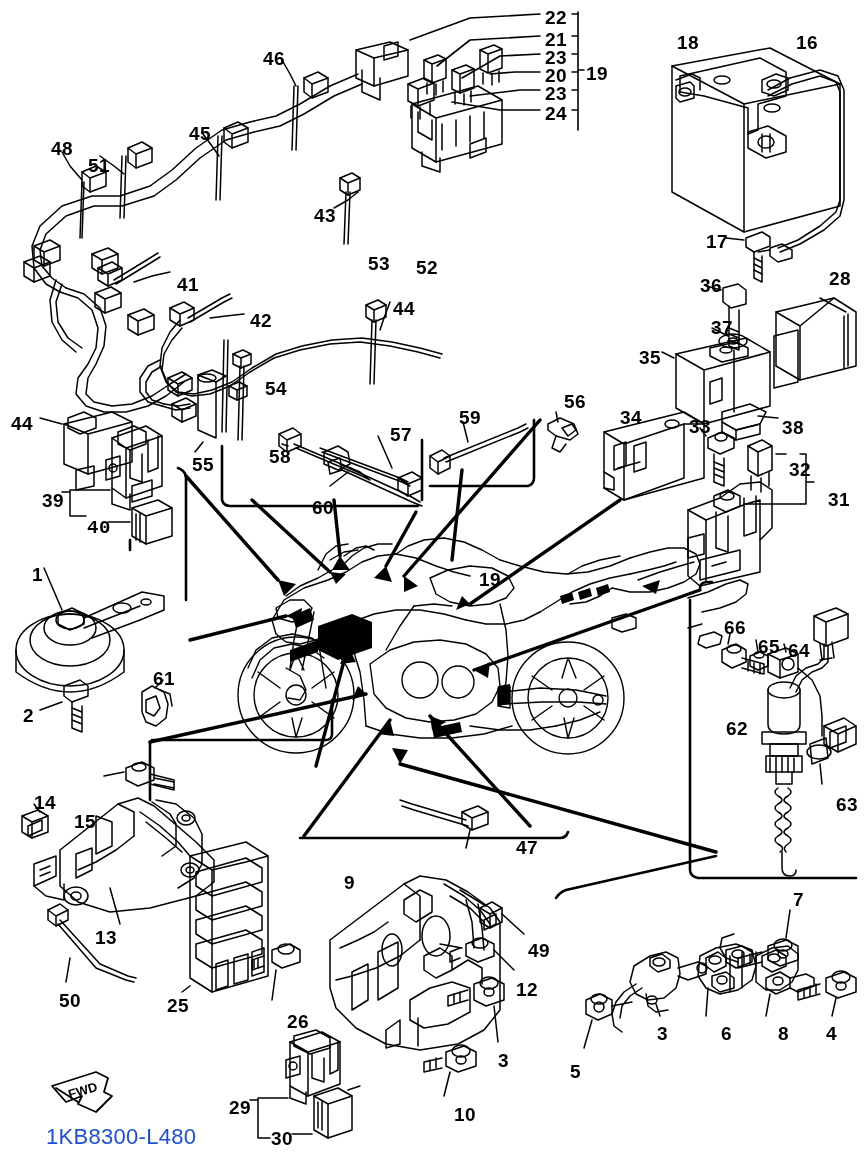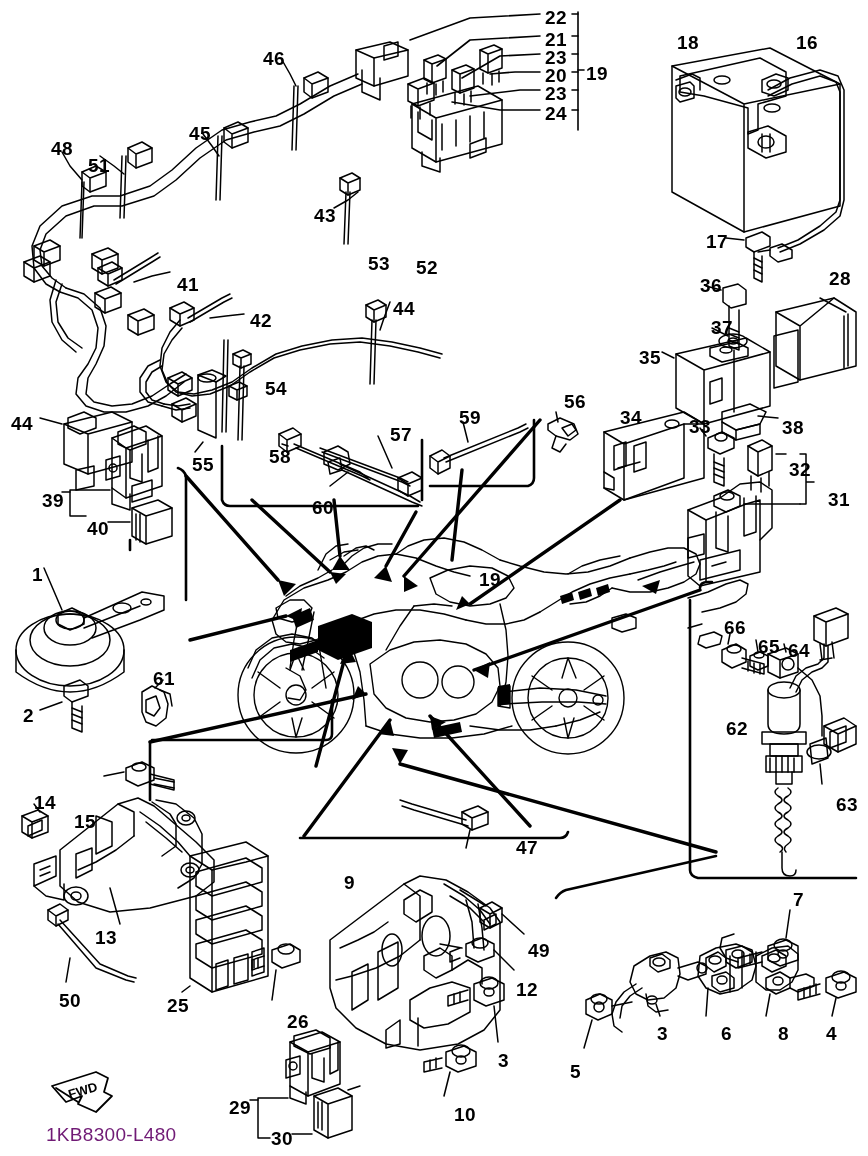--- a/index.html
+++ b/index.html
@@ -18,22 +18,22 @@
     color:#000;
     letter-spacing:.5px;
     line-height:1;
     white-space:nowrap;
     user-select:none;
   }
   .partno{
     position:absolute;
     left:46px;top:1124px;
     font-family:"Liberation Sans", sans-serif;
-    font-size:19px;
-    color:#701a75;
+    font-size:22px;
+    color:#1d4ed8;
     letter-spacing:.3px;
   }
   .fwdlabel{
     position:absolute;
     font-family:"Liberation Sans", sans-serif;
     font-weight:700;
     font-size:13px;
     color:#000;
   }
 </style>
@@ -807,21 +807,21 @@
       <div class="callout" style="left: 789px; top: 460px;">32</div>
       <div class="callout" style="left: 828px; top: 490px;">31</div>
       <div class="callout" style="left: 459px; top: 408px;">59</div>
       <div class="callout" style="left: 390px; top: 425px;">57</div>
       <div class="callout" style="left: 269px; top: 447px;">58</div>
       <div class="callout" style="left: 312px; top: 498px;">60</div>
       <div class="callout" style="left: 192px; top: 455px;">55</div>
       <div class="callout" style="left: 265px; top: 379px;">54</div>
       <div class="callout" style="left: 11px; top: 414px;">44</div>
       <div class="callout" style="left: 42px; top: 491px;">39</div>
-      <div class="callout" style="left: 87px; top: 519px;">40</div>
+      <div class="callout" style="left: 87px; top: 519px; font-family: Liberation Mono, monospace;">40</div>
       <div class="callout" style="left: 32px; top: 565px;">1</div>
       <div class="callout" style="left: 23px; top: 706px;">2</div>
       <div class="callout" style="left: 153px; top: 669px;">61</div>
       <div class="callout" style="left: 479px; top: 570px;">19</div>
       <div class="callout" style="left: 724px; top: 618px;">66</div>
       <div class="callout" style="left: 758px; top: 637px;">65</div>
       <div class="callout" style="left: 788px; top: 641px;">64</div>
       <div class="callout" style="left: 726px; top: 719px;">62</div>
       <div class="callout" style="left: 836px; top: 795px;">63</div>
       <div class="callout" style="left: 34px; top: 793px;">14</div>

